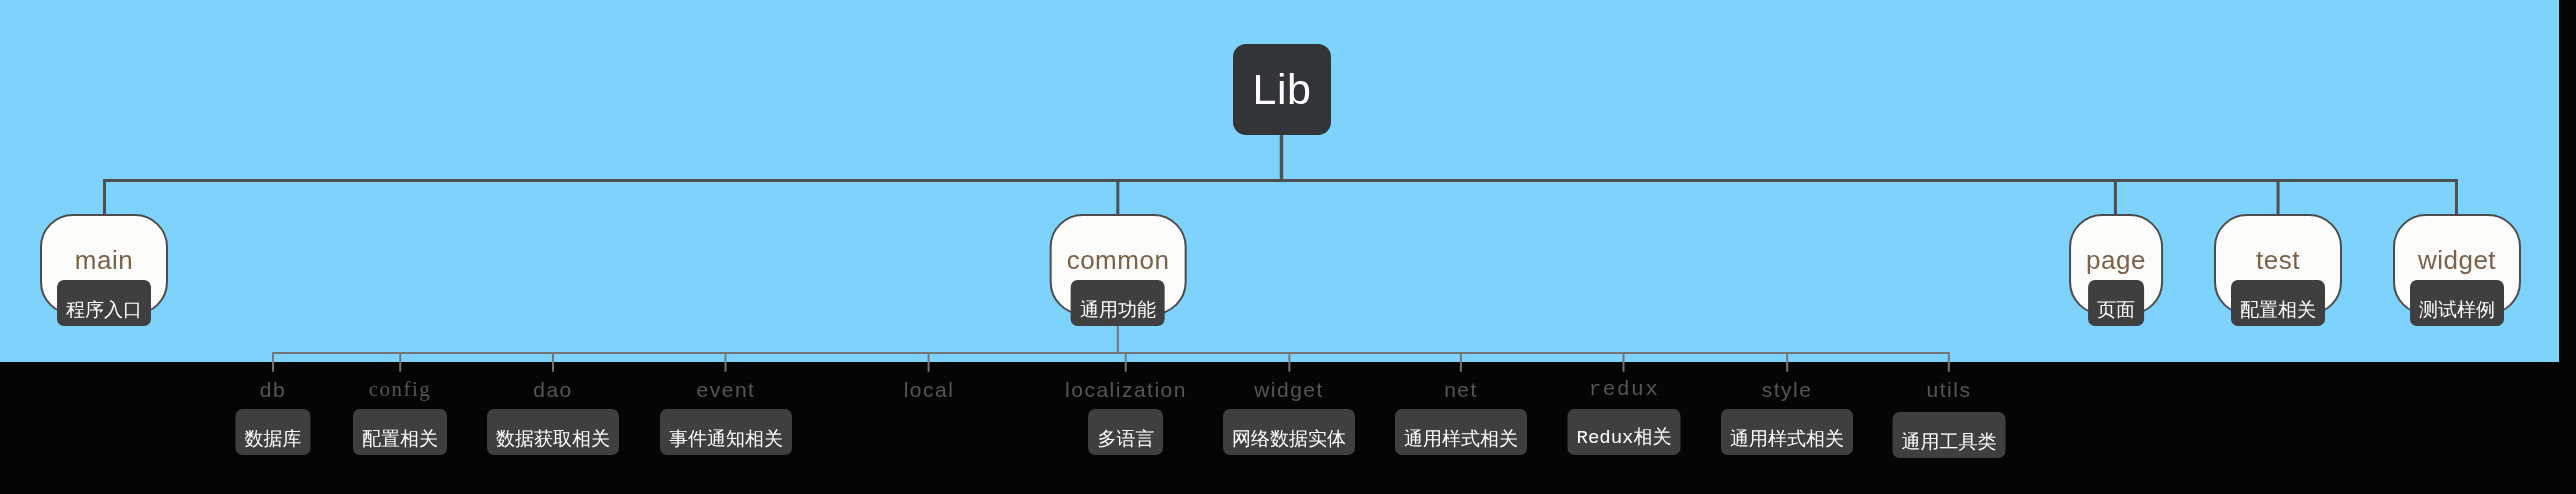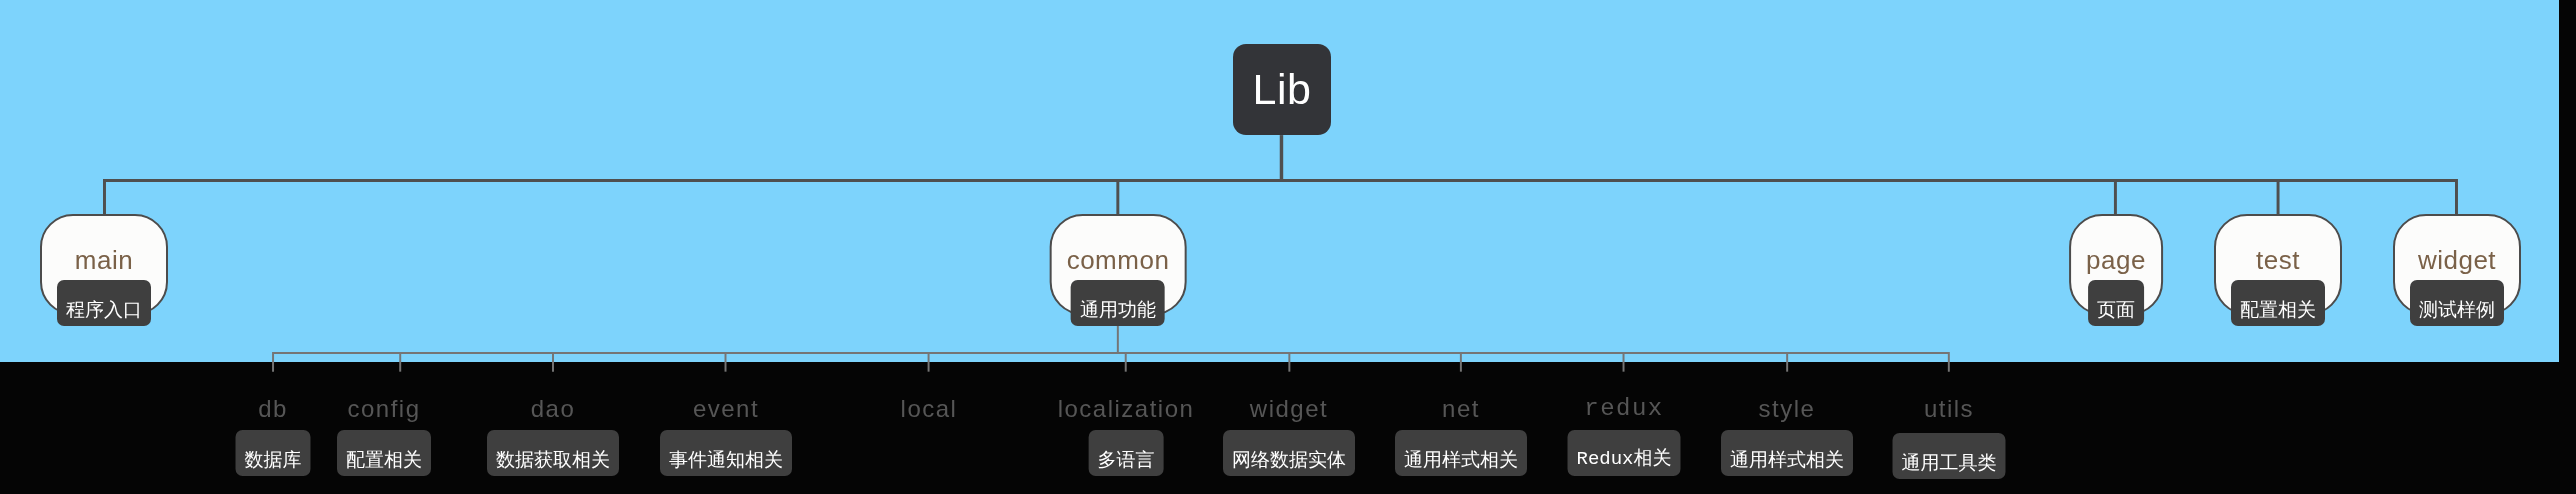--- a/index.html
+++ b/index.html
@@ -70,36 +70,35 @@
   .child-node{
     position:absolute;
     top:379px;
     transform:translateX(-50%);
     display:flex;flex-direction:column;
     align-items:center;
     gap:9px;
   }
   .child-label{
     color:#565656;
-    font-size:24px;
+    font-size:21px;
     letter-spacing:1.5px;
     line-height:1;
     white-space:nowrap;
-    margin-top:18px;
   }
 
   
   .pos-main{left:104px;}
   .pos-common{left:1118px;}
   .pos-page{left:2116px;}
   .pos-test{left:2278px;}
   .pos-widget{left:2457px;}
 
   .cpos-0{left:273px;}
-  .cpos-1{left:384px;}
+  .cpos-1{left:400px;font-family:Liberation Serif, serif;}
   .cpos-2{left:553px;}
   .cpos-3{left:726px;}
   .cpos-4{left:929px;}
   .cpos-5{left:1126px;}
   .cpos-6{left:1289px;}
   .cpos-7{left:1461px;}
   .cpos-8{left:1624px;font-family:Liberation Mono, monospace;}
   .cpos-9{left:1787px;}
   .cpos-10{left:1949px;gap:12px;}
 </style>

